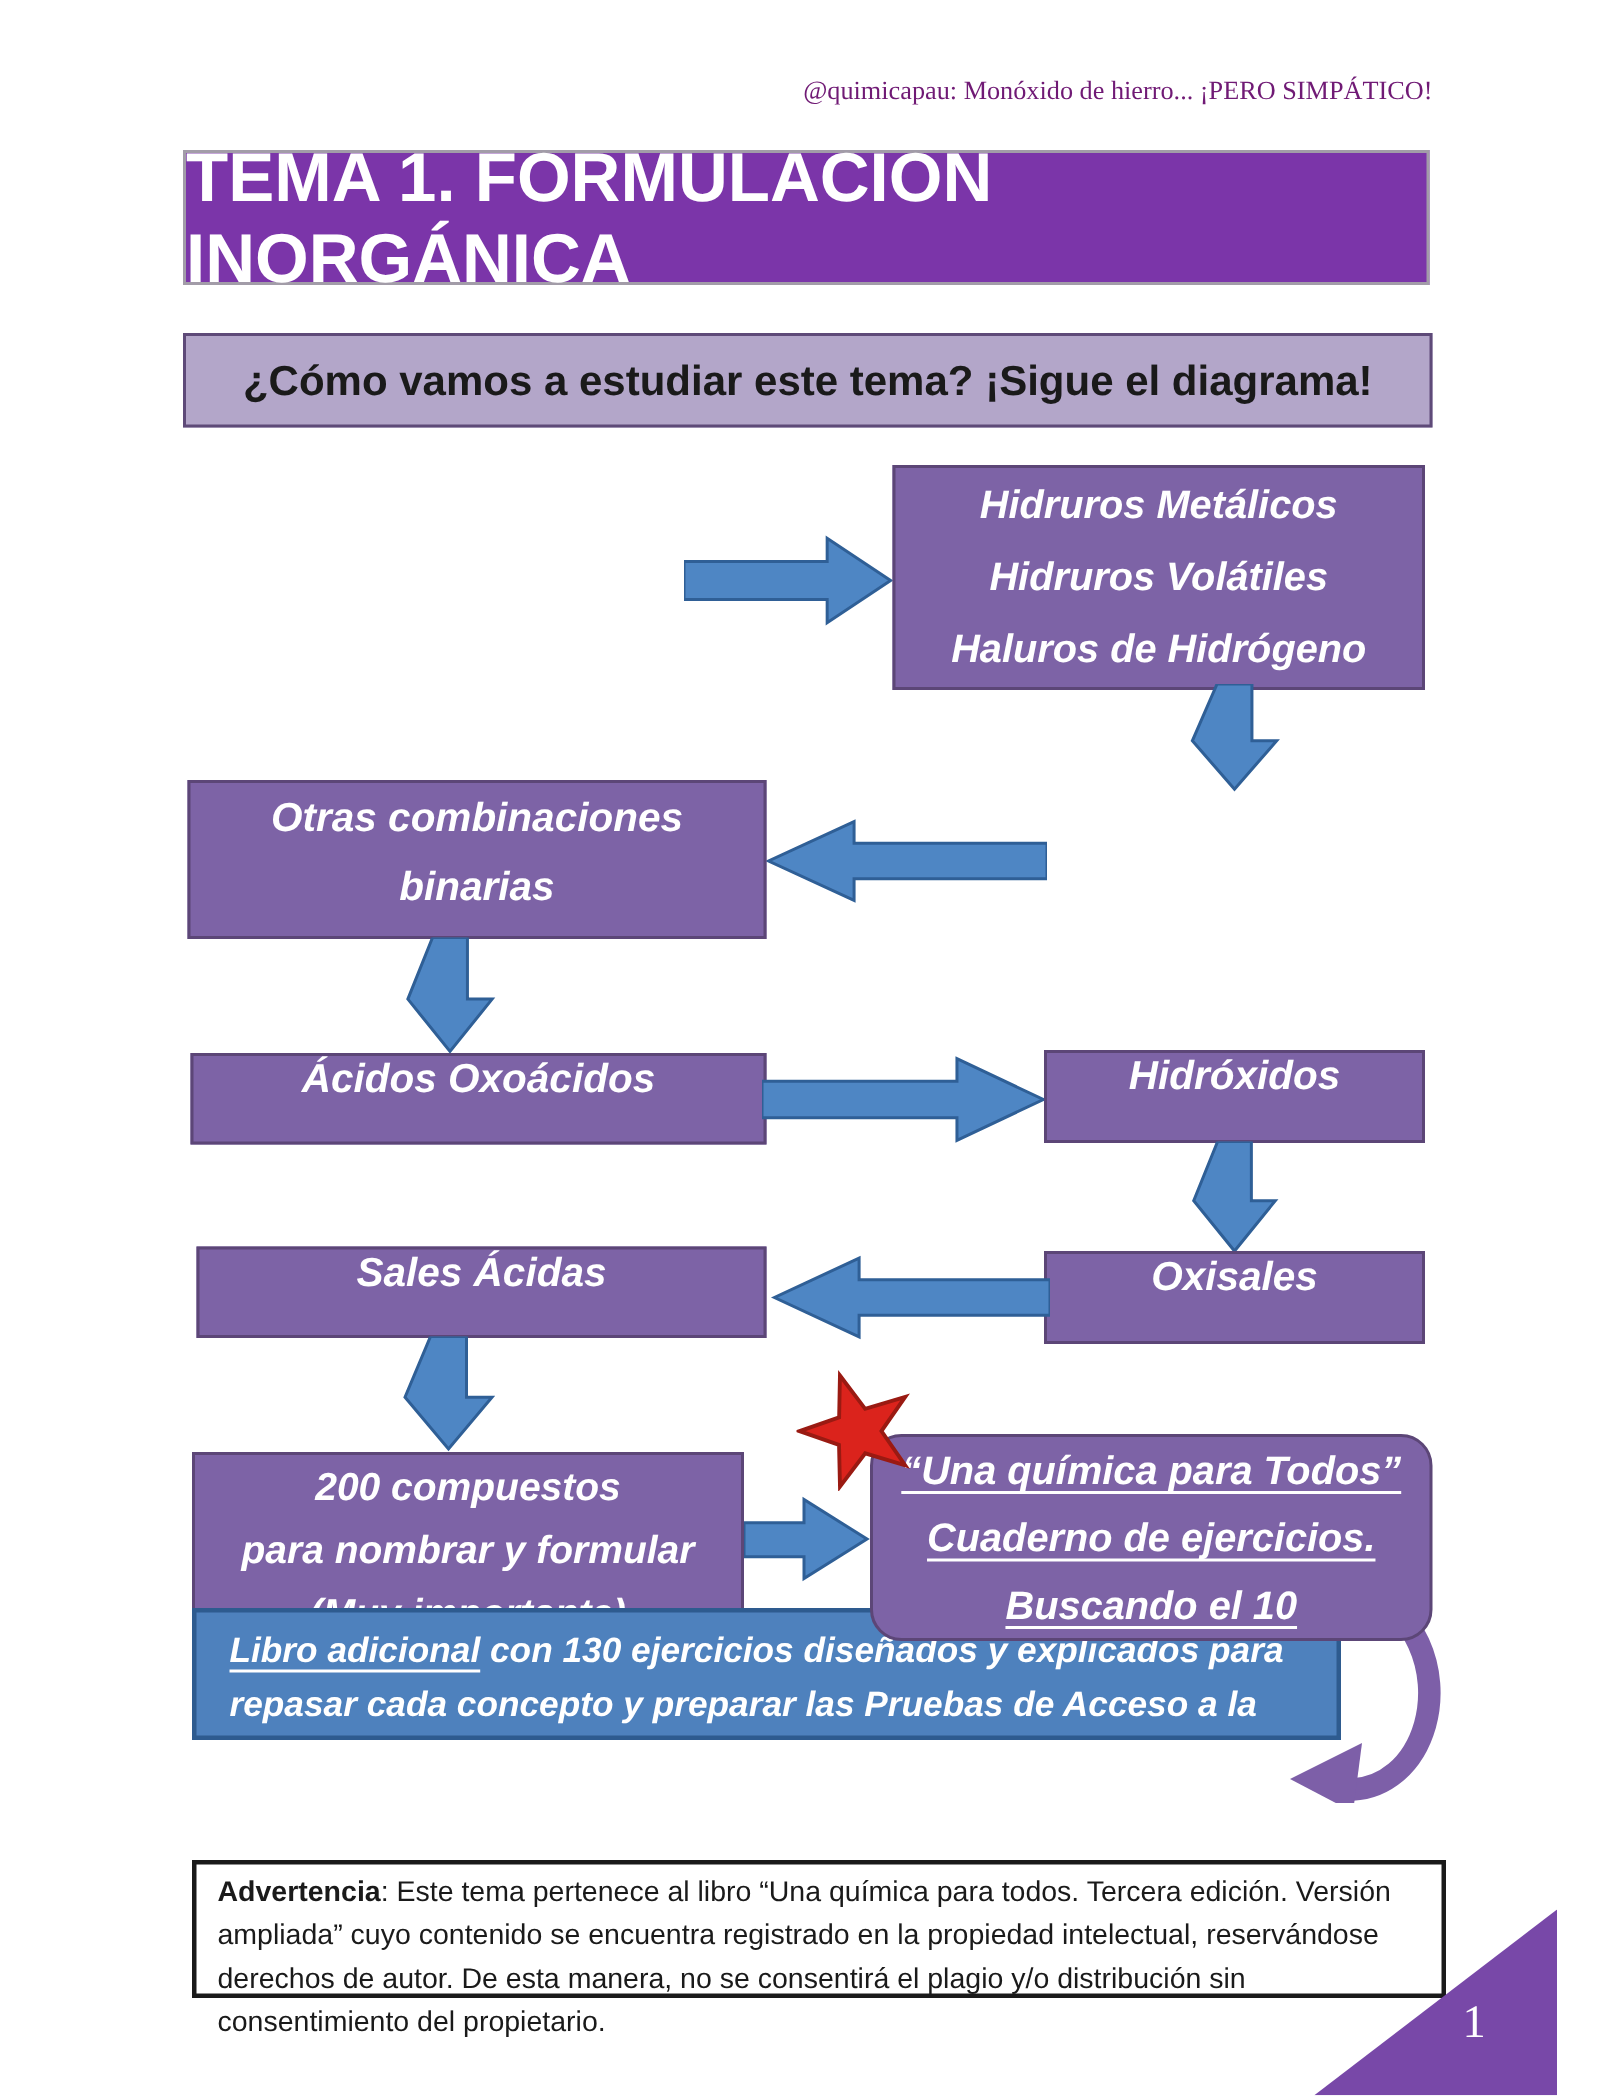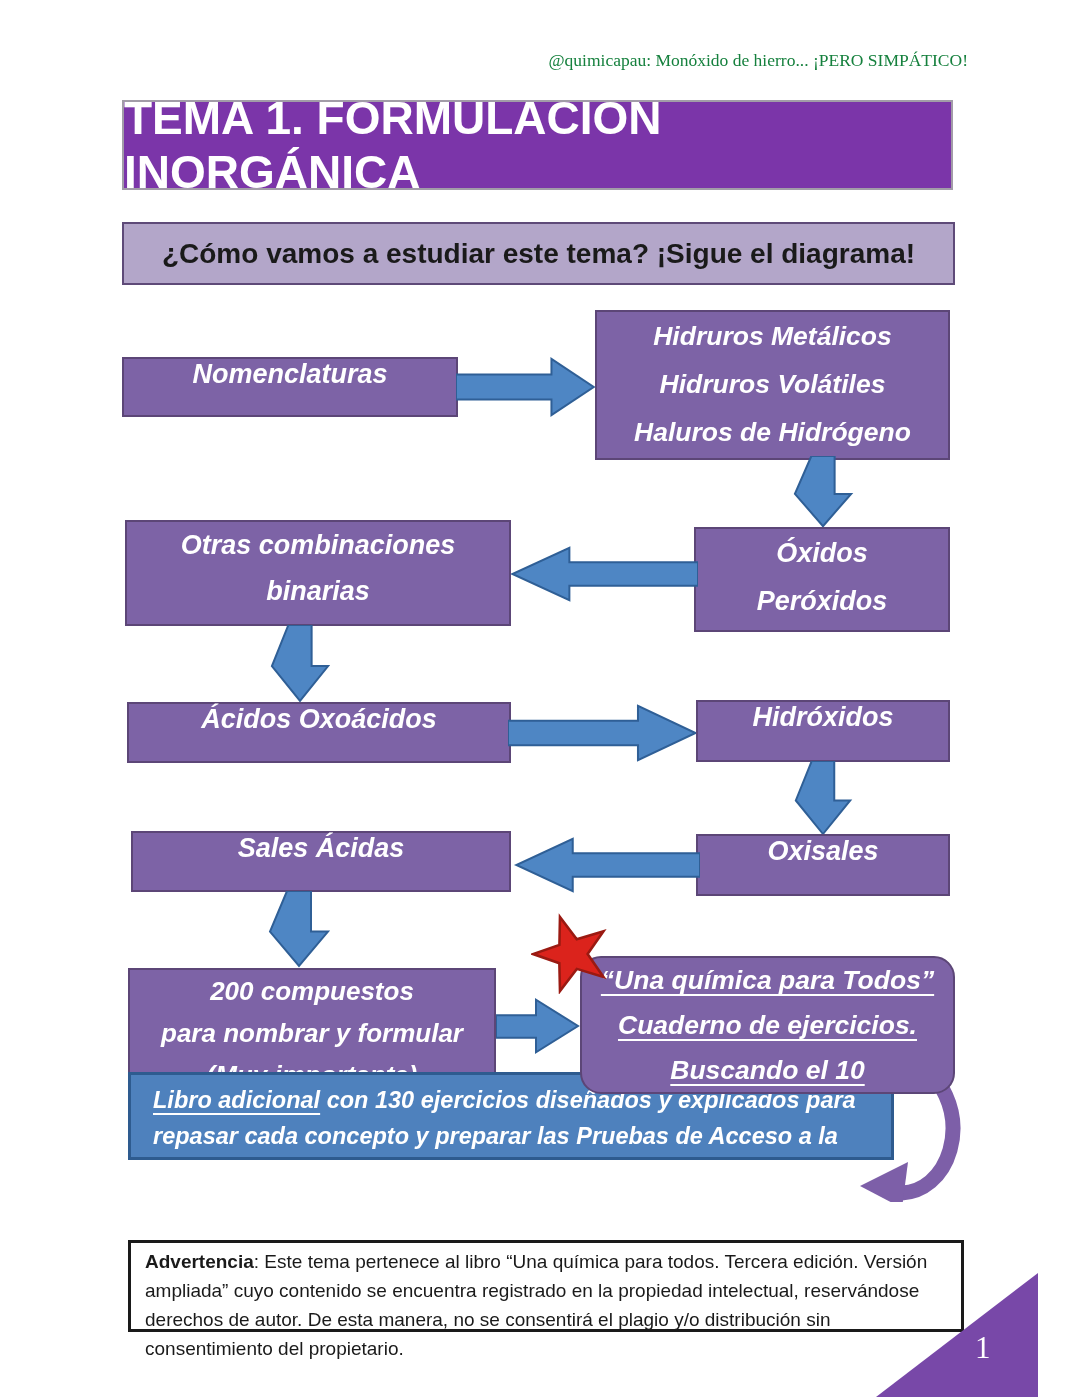--- a/index.html
+++ b/index.html
@@ -8,24 +8,24 @@
     position: relative;
     width: 1080px; height: 1397px;
     margin: 0 auto;
     background: #ffffff;
     overflow: hidden;
     font-family: "Liberation Sans", sans-serif;
   }
   .abs { position: absolute; }
 
   .header-quote {
-    left: 393px; top: 50px; width: 575px;
+    left: 380px; top: 50px; width: 575px;
     text-align: right;
     font-family: "Liberation Serif", serif;
-    font-size: 17.5px; color: #15803d;
+    font-size: 17.5px; color: #701a75;
   }
 
   .title-banner {
     left: 122px; top: 100px; width: 831px; height: 90px;
     background: var(--title_banner);
     border: 2px solid var(--title_border);
     display: flex; align-items: center; justify-content: center;
     color: #ffffff; font-size: 46px; font-weight: bold;
   }
 
@@ -102,42 +102,35 @@
   <div class="abs header-quote">@quimicapau: Monóxido de hierro... ¡PERO SIMPÁTICO!</div>
 
   <div class="abs title-banner">
     <span>TEMA 1. FORMULACIÓN INORGÁNICA</span>
   </div>
 
   <div class="abs subtitle-banner">
     <span>¿Cómo vamos a estudiar este tema? ¡Sigue el diagrama!</span>
   </div>
 
-  <div class="abs node" style="left:122px; top:357px; width:336px; height:60px; font-size:27px;">
-    <span class="ln">Nomenclaturas</span>
-  </div>
 
   <svg class="abs flow-arrow" style="left:456px; top:356px;" width="141" height="62" viewBox="0 0 130 64" preserveAspectRatio="none">
     <polygon class="body" points="0,19 88,19 88,3 127,32 88,61 88,45 0,45"></polygon>
   </svg>
 
   <div class="abs node" style="left:595px; top:310px; width:355px; height:150px; font-size:26.5px; line-height:48px;">
     <span class="ln">Hidruros Metálicos</span>
     <span class="ln">Hidruros Volátiles</span>
     <span class="ln">Haluros de Hidrógeno</span>
   </div>
 
   <svg class="abs flow-arrow" style="left:792px; top:456px;" width="62" height="72" viewBox="0 0 64 76" preserveAspectRatio="none">
     <polygon class="body" points="20,0 44,0 44,40 61,40 32,74 3,40 20,0"></polygon>
   </svg>
 
-  <div class="abs node" style="left:694px; top:527px; width:256px; height:105px; font-size:27px; line-height:48px;">
-    <span class="ln">Óxidos</span>
-    <span class="ln">Peróxidos</span>
-  </div>
 
   <svg class="abs flow-arrow" style="left:508px; top:545px;" width="190" height="58" viewBox="0 0 130 64" preserveAspectRatio="none">
     <polygon class="body" points="130,19 42,19 42,3 3,32 42,61 42,45 130,45"></polygon>
   </svg>
 
   <div class="abs node" style="left:125px; top:520px; width:386px; height:106px; font-size:27px; line-height:46px;">
     <span class="ln">Otras combinaciones</span>
     <span class="ln">binarias</span>
   </div>
 

